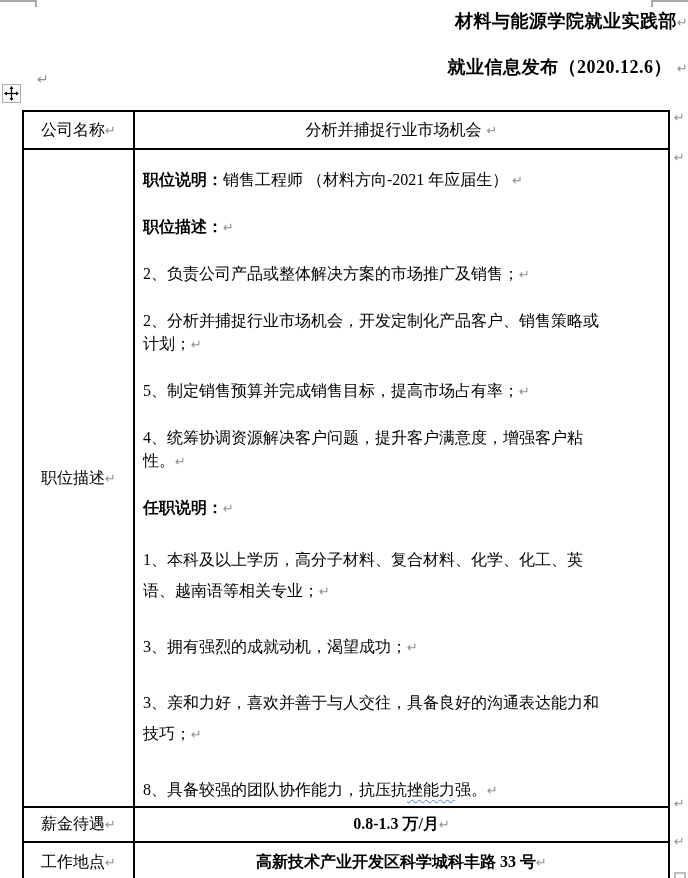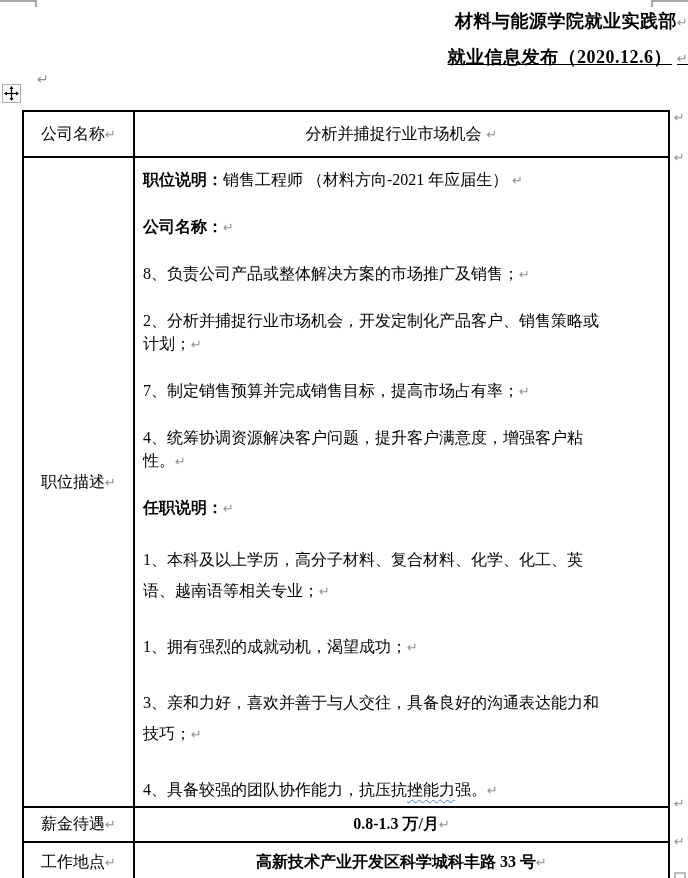--- a/index.html
+++ b/index.html
@@ -11,21 +11,21 @@
   }
   
   .corner-tl { position:absolute; left:0; top:0; width:37px; height:7px;
     border-top:2px solid #a9a9a9; border-right:2px solid #a9a9a9; }
   .corner-tr { position:absolute; left:651px; top:0; width:37px; height:7px;
     border-top:2px solid #a9a9a9; border-left:2px solid #a9a9a9; }
   
   .title { position:absolute; left:0; width:100%; text-align:right;
     font-size:18px; font-weight:bold; letter-spacing:0.5px; }
   .title1 { top:9px; }
-  .title2 { top:45px;text-decoration:underline; }
+  .title2 { top:55px; }
   
   .mark { color:#8f8f8f; font-weight:normal; font-size:13px;
     font-family:"DejaVu Sans",sans-serif; letter-spacing:0; }
   .mark.pad { margin-left:5px; }
   .empty-para-mark { position:absolute; left:37px; top:71px; font-size:14px; }
   .row-end-mark { position:absolute; left:674px; font-size:13px; }
   .rem1 { top:110px; } .rem2 { top:150px; } .rem3 { top:796px; } .rem4 { top:834px; }
   
   .move-handle { position:absolute; left:2px; top:84px; width:19px; height:19px;
     border:1px solid #adadad; background:#fbfbfb; display:flex;
@@ -33,21 +33,21 @@
   
   .resize-handle { position:absolute; left:674px; top:872px; width:12px; height:12px;
     border:2px solid #bdbdbd; background:#fff; }
   
   table.job { position:absolute; left:22px; top:110px; width:648px;
     border-collapse:collapse; table-layout:fixed; }
   table.job td { border:2px solid #000; font-size:16px; }
   td.label-cell { width:111px; text-align:center; vertical-align:middle; }
   td.value-cell { text-align:center; vertical-align:middle; }
   td.value-cell.bold { font-weight:bold; }
-  td.desc-cell { vertical-align:top; text-align:left; padding:8px 8px 0 8px; }
+  td.desc-cell { vertical-align:top; text-align:left; padding:16px 8px 0 8px; }
   .para { white-space:pre-wrap; font-size:16px; }
   .para .normal { font-weight:normal; }
   .para .bold { font-weight:bold; }
   .para .squiggle { text-decoration-line:underline; text-decoration-style:wavy;
     text-decoration-color:#4a7ed0; text-decoration-thickness:1px;
     text-underline-offset:4px; }
   .sec1 { line-height:23px; margin-top:23px; }
   .sec2 { line-height:31px; margin-top:24px; }
   .para:first-child { margin-top:2px; }
 </style>
@@ -72,43 +72,43 @@
       <polygon points="7.5,0 5.5,3 9.5,3"></polygon>
       <polygon points="7.5,15 5.5,12 9.5,12"></polygon>
       <polygon points="0,7.5 3,5.5 3,9.5"></polygon>
       <polygon points="15,7.5 12,5.5 12,9.5"></polygon>
     </g>
   </svg>
 </div>
 
 <table class="job">
   <tbody>
-      <tr style="height:46px;">
+      <tr style="height:38px;">
     <td class="label-cell"><span>公司名称</span><span class="mark">↵</span></td>
     <td class="value-cell"><span>分析并捕捉行业市场机会</span><span class="mark pad">↵</span></td>
   </tr>
   <tr style="height:645px;">
     <td class="label-cell"><span>职位描述</span><span class="mark">↵</span></td>
     <td class="desc-cell">
       <div>
             <p class="para sec1"><span class="bold">职位说明：</span><span class="normal">销售工程师 （材料方向-2021 年应届生） </span><span class="mark">↵</span></p>
-            <p class="para sec1"><span class="bold">公司名称：</span><span class="mark">↵</span></p>
-            <p class="para sec1"><span class="normal">8、负责公司产品或整体解决方案的市场推广及销售；</span><span class="mark">↵</span></p>
+            <p class="para sec1"><span class="bold">职位描述：</span><span class="mark">↵</span></p>
+            <p class="para sec1"><span class="normal">2、负责公司产品或整体解决方案的市场推广及销售；</span><span class="mark">↵</span></p>
             <p class="para sec1"><span class="normal">2、分析并捕捉行业市场机会，开发定制化产品客户、销售策略或
 计划；</span><span class="mark">↵</span></p>
-            <p class="para sec1"><span class="normal">7、制定销售预算并完成销售目标，提高市场占有率；</span><span class="mark">↵</span></p>
+            <p class="para sec1"><span class="normal">5、制定销售预算并完成销售目标，提高市场占有率；</span><span class="mark">↵</span></p>
             <p class="para sec1"><span class="normal">4、统筹协调资源解决客户问题，提升客户满意度，增强客户粘
 性。</span><span class="mark">↵</span></p>
             <p class="para sec1"><span class="bold">任职说明：</span><span class="mark">↵</span></p>
             <p class="para sec2"><span class="normal">1、本科及以上学历，高分子材料、复合材料、化学、化工、英
 语、越南语等相关专业；</span><span class="mark">↵</span></p>
-            <p class="para sec2"><span class="normal">1、拥有强烈的成就动机，渴望成功；</span><span class="mark">↵</span></p>
+            <p class="para sec2"><span class="normal">3、拥有强烈的成就动机，渴望成功；</span><span class="mark">↵</span></p>
             <p class="para sec2"><span class="normal">3、亲和力好，喜欢并善于与人交往，具备良好的沟通表达能力和
 技巧；</span><span class="mark">↵</span></p>
-            <p class="para sec2"><span class="normal">4、具备较强的团队协作能力，抗压抗</span><span class="squiggle">挫能力</span><span class="normal">强。</span><span class="mark">↵</span></p>
+            <p class="para sec2"><span class="normal">8、具备较强的团队协作能力，抗压抗</span><span class="squiggle">挫能力</span><span class="normal">强。</span><span class="mark">↵</span></p>
           </div>
     </td>
   </tr>
   <tr style="height:35px;">
     <td class="label-cell"><span>薪金待遇</span><span class="mark">↵</span></td>
     <td class="value-cell bold"><span>0.8-1.3 万/月</span><span class="mark">↵</span></td>
   </tr>
   <tr style="height:40px;">
     <td class="label-cell"><span>工作地点</span><span class="mark">↵</span></td>
     <td class="value-cell bold"><span>高新技术产业开发区科学城科丰路 33 号</span><span class="mark">↵</span></td>

